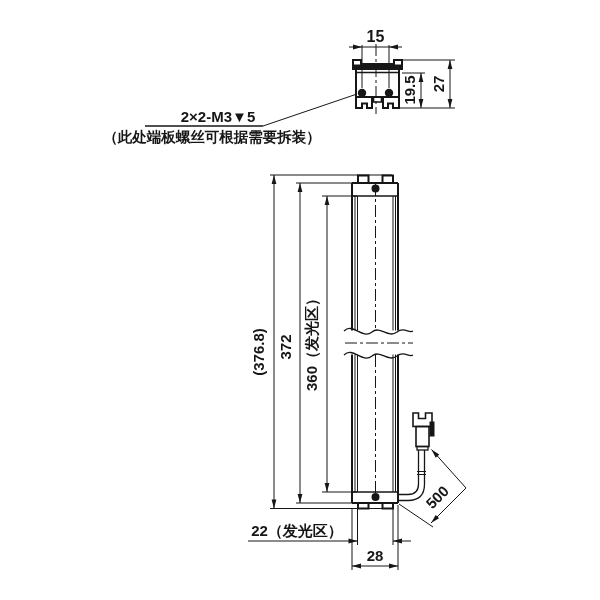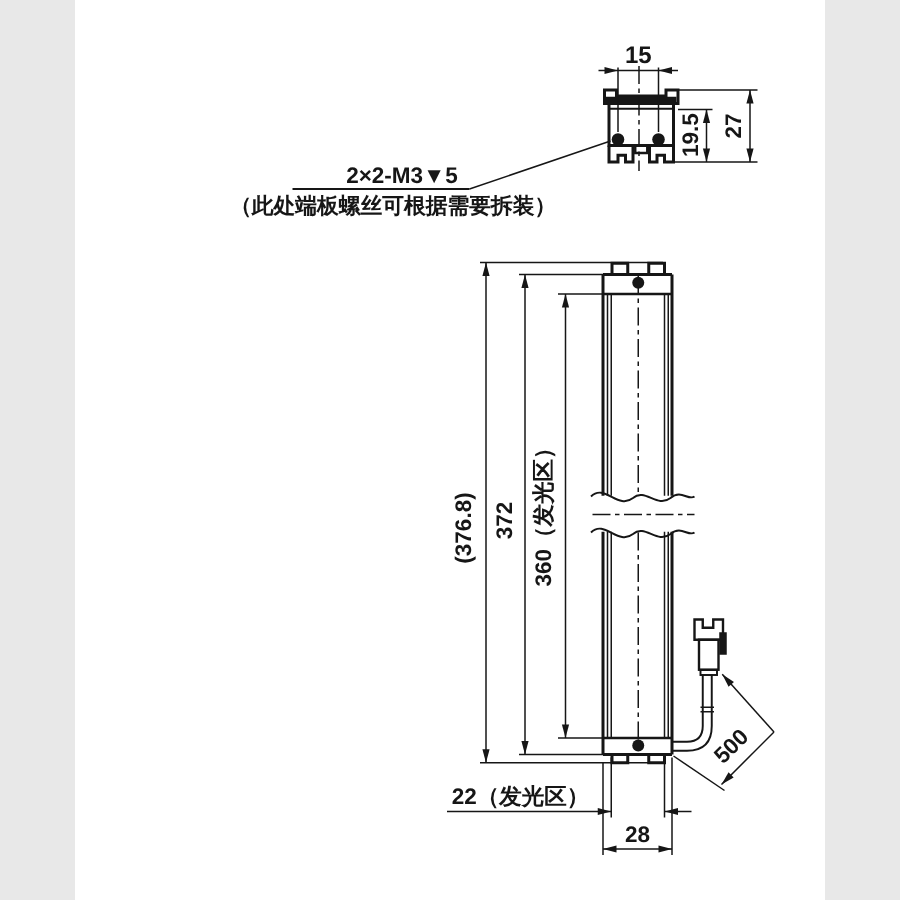--- a/index.html
+++ b/index.html
@@ -1,18 +1,18 @@
 <!DOCTYPE html>
 <html style="--color-line: #161616; --color-background: #ffffff;"><head>
 <meta charset="utf-8">
 <style>
   html,body { margin:0; padding:0; }
   body { background:#e8e8e8; font-family:"Liberation Sans","DejaVu Sans",sans-serif; }
   .sheet {
-    width:500px; height:600px; margin:0 auto; position:relative;
+    width:600px; height:600px; margin:0 auto; position:relative;
     background: var(--color-background,#ffffff);
   }
   svg { display:block; color: var(--color-line,#161616); }
   .ln  { stroke: currentColor; fill: none; stroke-linecap: butt; }
   .w2  { stroke-width: 2; }
   .w16 { stroke-width: 1.6; }
   .w13 { stroke-width: 1.3; }
   .w1  { stroke-width: 1; }
   .dashdot { stroke-dasharray: 12 3 3 3; }
   .fillc { fill: currentColor; stroke: none; }

